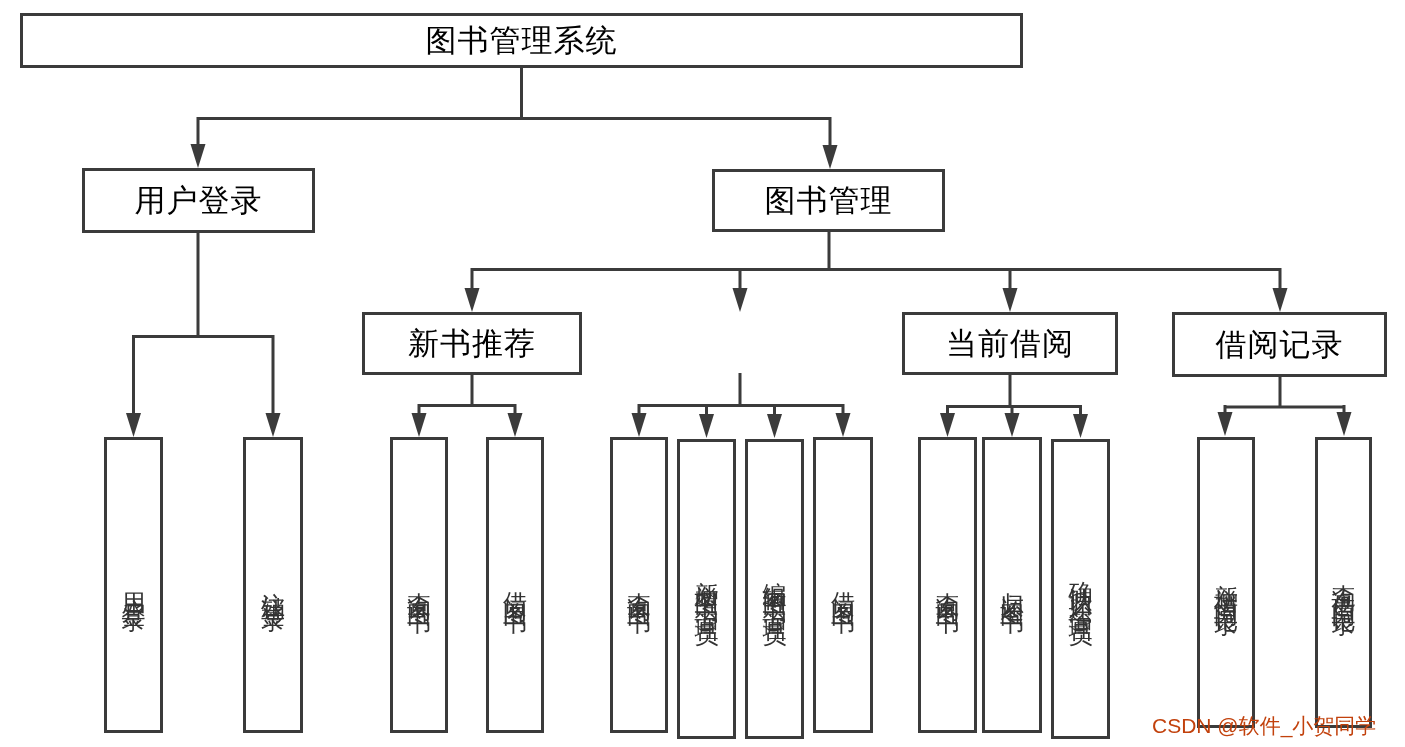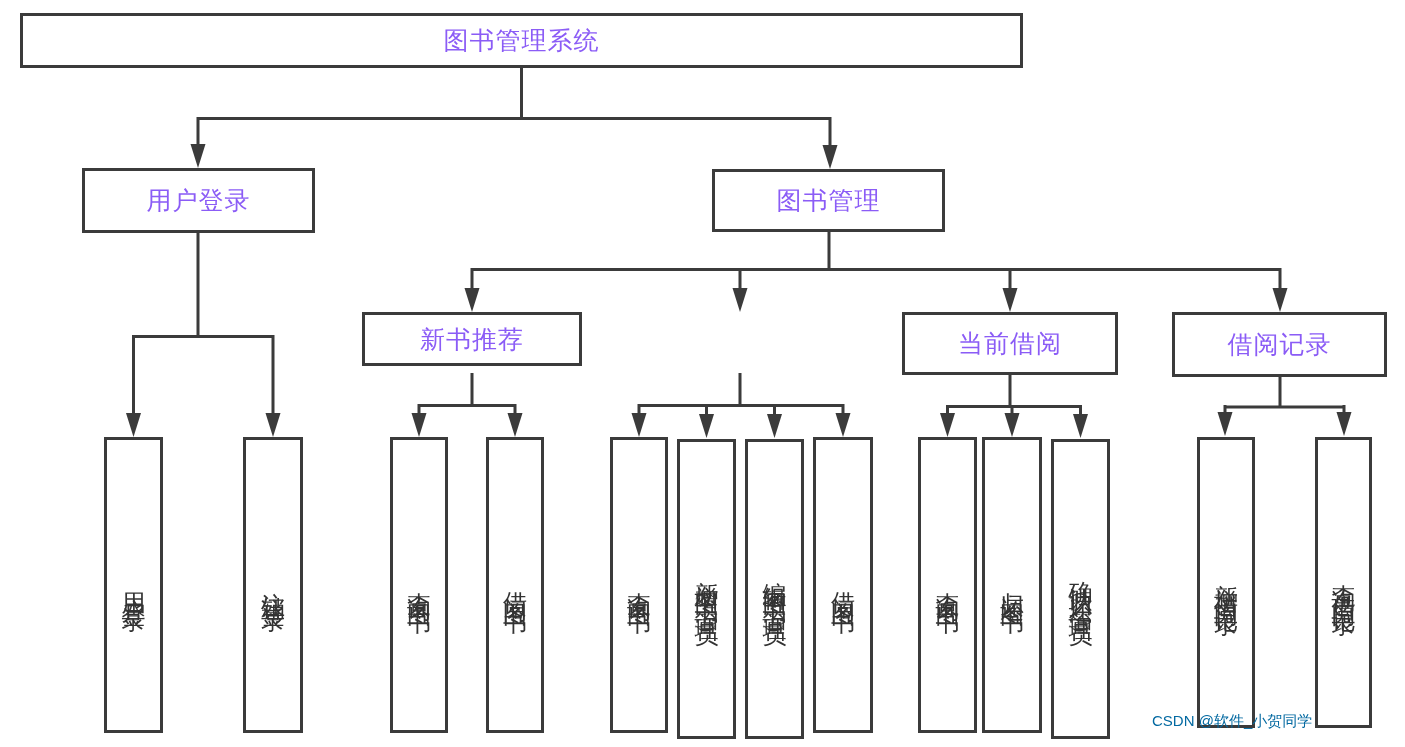--- a/index.html
+++ b/index.html
@@ -20,41 +20,41 @@
     position: absolute;
     box-sizing: border-box;
     background: #ffffff;
     border: 3px solid #3b3b3b;
     display: flex;
     align-items: center;
     justify-content: center;
     z-index: 1;
   }
   .hlabel {
-    font-size: 25px;
-    color: #8b5cf6;
+    font-size: 31px;
+    color: #000000;
     letter-spacing: 1px;
     white-space: nowrap;
   }
   .vlabel {
     writing-mode: vertical-rl;
     text-orientation: mixed;
     font-size: 24px;
     line-height: 1;
     letter-spacing: 6px;
     color: #333333;
     white-space: nowrap;
   }
   .watermark {
     position: absolute;
     left: 1152px;
     top: 712px;
     z-index: 3;
-    font-size: 15px;
-    color: #0369a1;
+    font-size: 21px;
+    color: #c2410c;
     white-space: nowrap;
   }
 </style>
 </head>
 <body>
 
 <div class="canvas">
 
   <svg class="wires" width="1405" height="747" viewBox="0 0 1405 747">
     <path fill="none" stroke="#3b3b3b" stroke-width="3" d="M521.5 66 L521.5 118.5
@@ -115,21 +115,21 @@
     <span class="hlabel">图书管理系统</span>
   </div>
 
   <div class="box" style="left:82px; top:168px; width:233px; height:65px;">
     <span class="hlabel">用户登录</span>
   </div>
   <div class="box" style="left:712px; top:169px; width:233px; height:63px;font-family:Liberation Mono, monospace;">
     <span class="hlabel">图书管理</span>
   </div>
 
-  <div class="box" style="left:362px; top:312px; width:220px; height:54px;">
+  <div class="box" style="left:362px; top:312px; width:220px; height:63px;">
     <span class="hlabel">新书推荐</span>
   </div>
   <div class="box" style="left:1172px; top:312px; width:215px; height:65px;">
     <span class="hlabel">借阅记录</span>
   </div>
   <div class="box" style="left:902px; top:312px; width:216px; height:63px;">
     <span class="hlabel">当前借阅</span>
   </div>
 
   <div class="box" style="left:104px; top:437px; width:59px; height:296px;">

